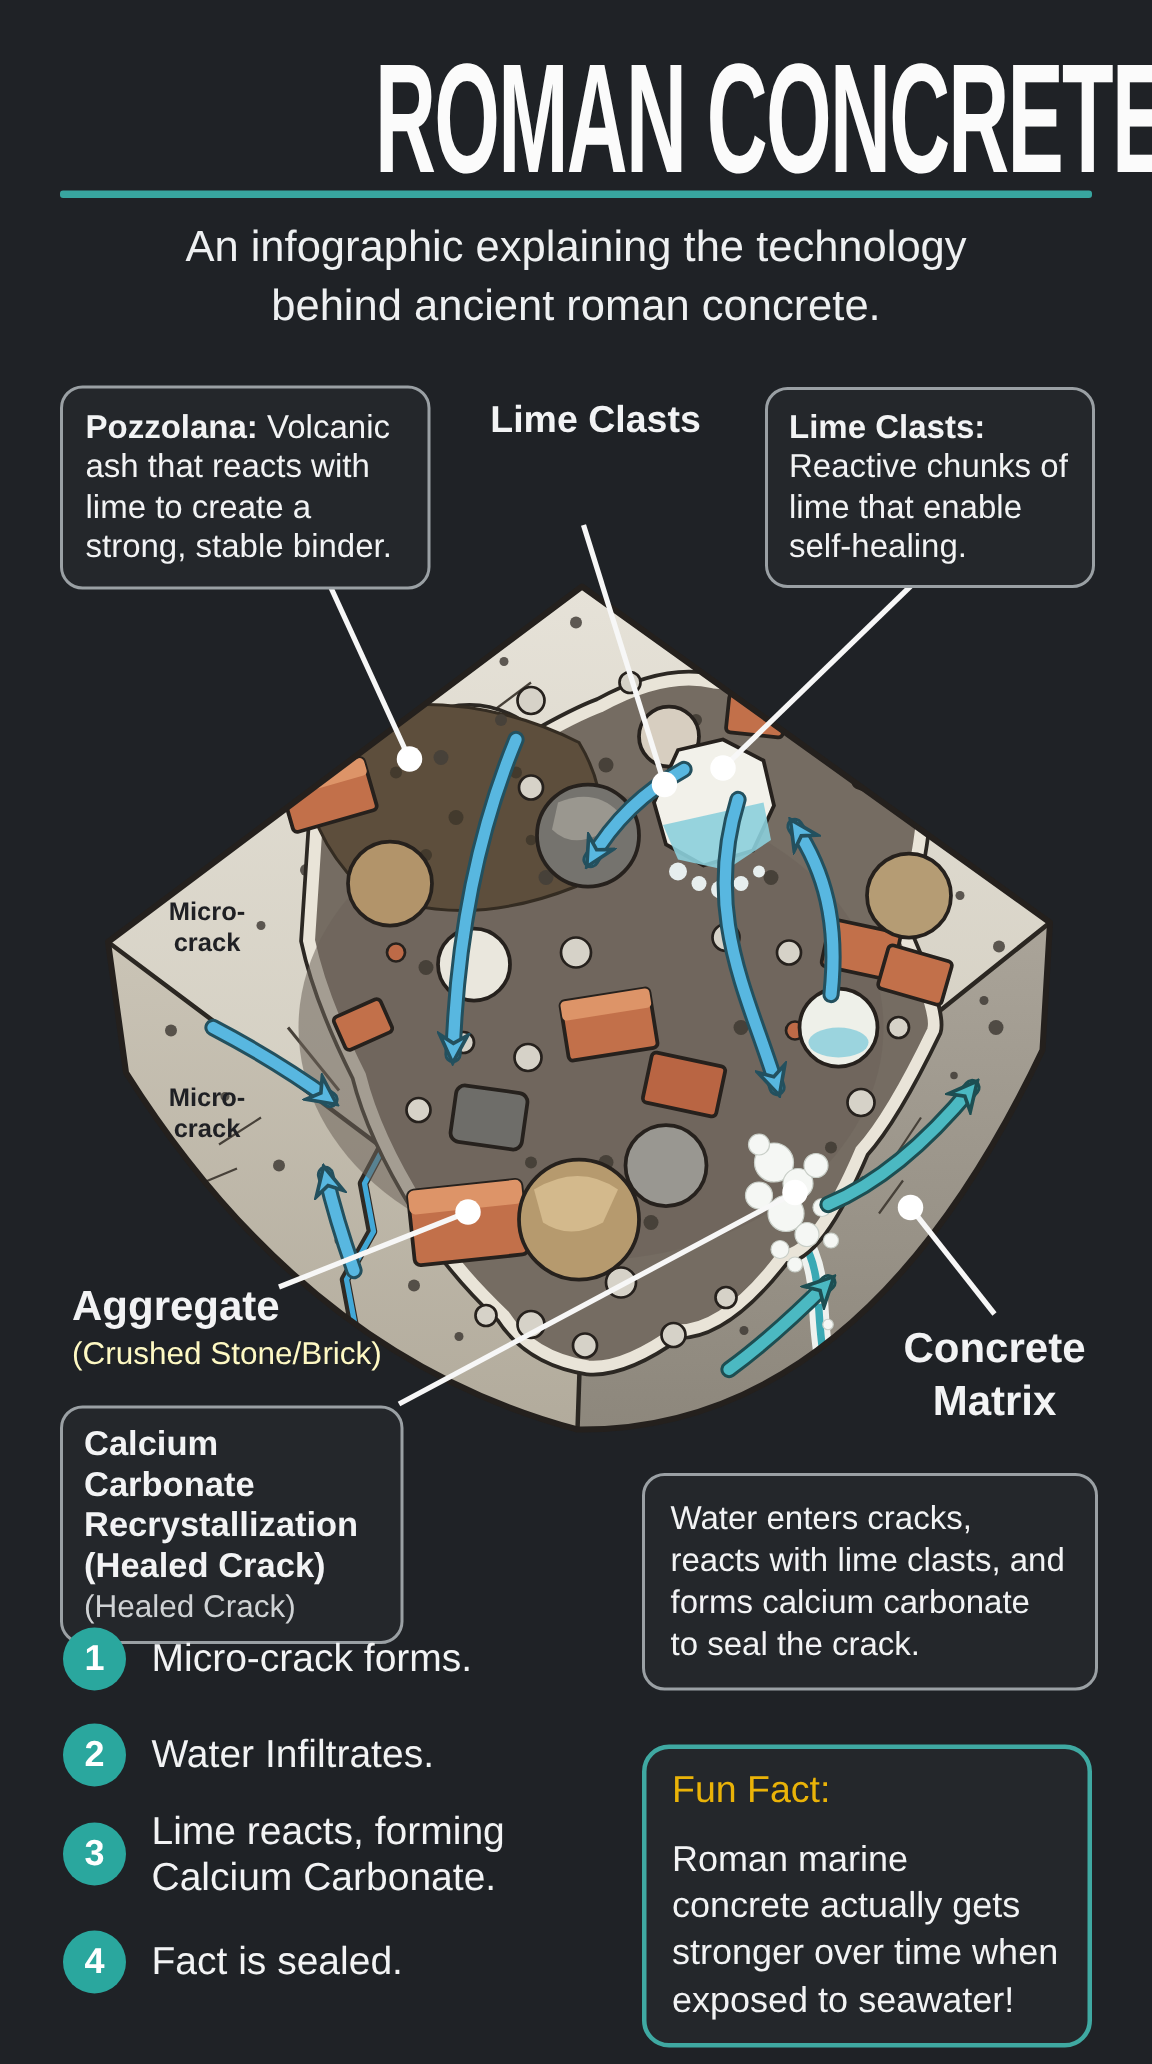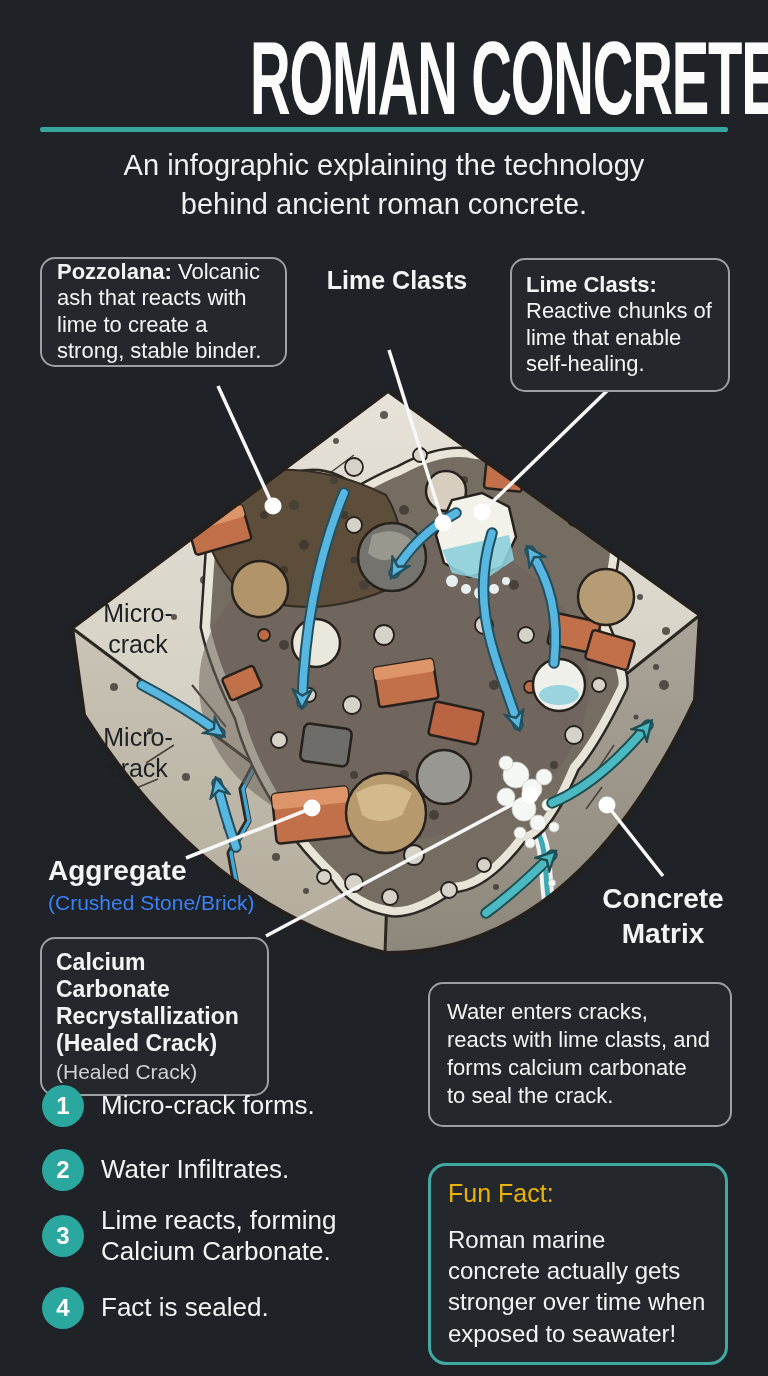--- a/index.html
+++ b/index.html
@@ -14,43 +14,43 @@
   .title-underline{position:absolute;top:127px;left:40px;width:688px;height:5px;
                    background:#38a59f;border-radius:2px;}
   .subtitle{position:absolute;top:146px;left:0;right:0;text-align:center;font-size:29px;
             line-height:1.34;color:#eef0f1;font-weight:400;}
 
   
   .box{position:absolute;background:#24272b;border:2px solid #9aa0a4;border-radius:15px;
        box-sizing:border-box;}
   .box p{margin:0;}
   .lead{font-weight:700;}
-  .box-pozzolana{left:40px;top:257px;width:247px;padding:0 15px;font-size:22px;line-height:1.2;}
+  .box-pozzolana{left:40px;top:257px;width:247px;padding:13px 15px;font-size:22px;line-height:1.2;}
   .box-lime-right{left:510px;top:258px;width:220px;padding:12px 14px;font-size:22px;line-height:1.2;}
   .label-lime-center{position:absolute;left:300px;top:266px;width:194px;text-align:center;}
   .label-lime-center .t{font-size:25px;font-weight:700;}
   .label-lime-center .s{font-size:21px;line-height:1.17;color:#e8eaeb;margin-top:2px;}
   .box-calcium{left:40px;top:937px;width:229px;padding:10px 14px;}
   .box-calcium .t{font-size:23px;font-weight:700;line-height:1.18;}
   .box-calcium .s{font-size:21px;color:#cfd2d4;line-height:1.2;margin-top:1px;}
   .box-selfheal{left:428px;top:982px;width:304px;padding:14px 17px;}
   .box-selfheal .t{font-size:25px;font-weight:700;margin-bottom:3px;}
   .box-selfheal .b{font-size:22px;line-height:1.28;}
   .box-funfact{left:428px;top:1163px;width:300px;padding:13px 17px;border:3px solid #3fa9a2;border-radius:18px;}
   .box-funfact .t{font-size:25px;font-weight:400;color:#eab308;margin-bottom:16px;}
   .box-funfact .b{font-size:24px;line-height:1.3;}
 
   
-  .micro{position:absolute;width:100px;text-align:center;font-size:25px;font-weight:400;
+  .micro{position:absolute;width:100px;text-align:center;font-size:17px;font-weight:700;
          color:#1f2024;line-height:1.22;}
   .micro-1{left:88px;top:598px;}
   .micro-2{left:88px;top:722px;}
   .label-aggregate{position:absolute;left:48px;top:857px;}
   .label-aggregate .t{font-size:28px;font-weight:700;line-height:1;}
-  .label-aggregate .s{font-size:21px;margin-top:6px;color:#3b82f6;}
+  .label-aggregate .s{font-size:21px;margin-top:6px;color:#fef9c3;}
   .label-matrix{position:absolute;left:592px;top:882px;width:142px;text-align:center;
                 font-size:28px;font-weight:700;line-height:1.24;}
 
   
   .step{position:absolute;left:42px;display:flex;align-items:center;gap:17px;}
   .step-1{top:1085px;}.step-2{top:1149px;}.step-3{top:1205px;}.step-4{top:1287px;}
   .step-num{width:42px;height:42px;border-radius:50%;background:#2aa79e;color:#fff;
             font-size:24px;font-weight:700;display:flex;align-items:center;justify-content:center;flex:0 0 42px;}
   .step-text{font-size:26px;line-height:1.2;color:#f2f3f4;}
 

